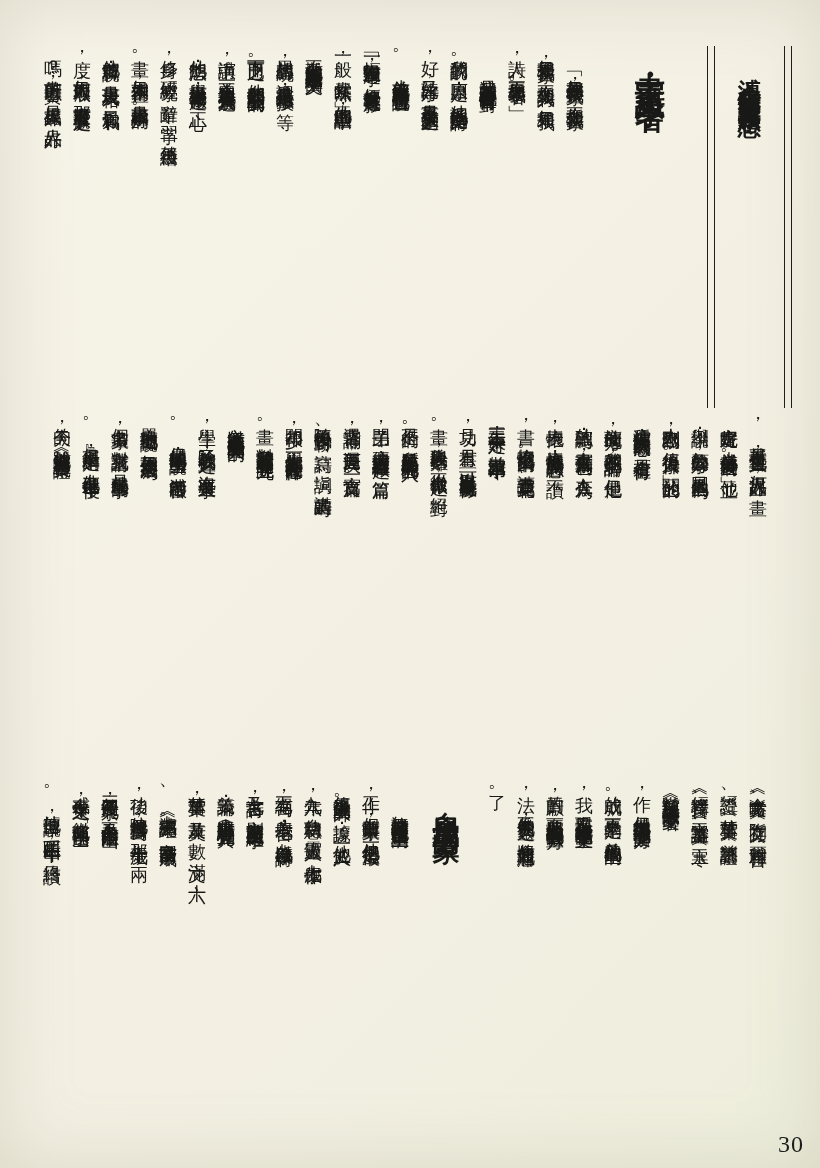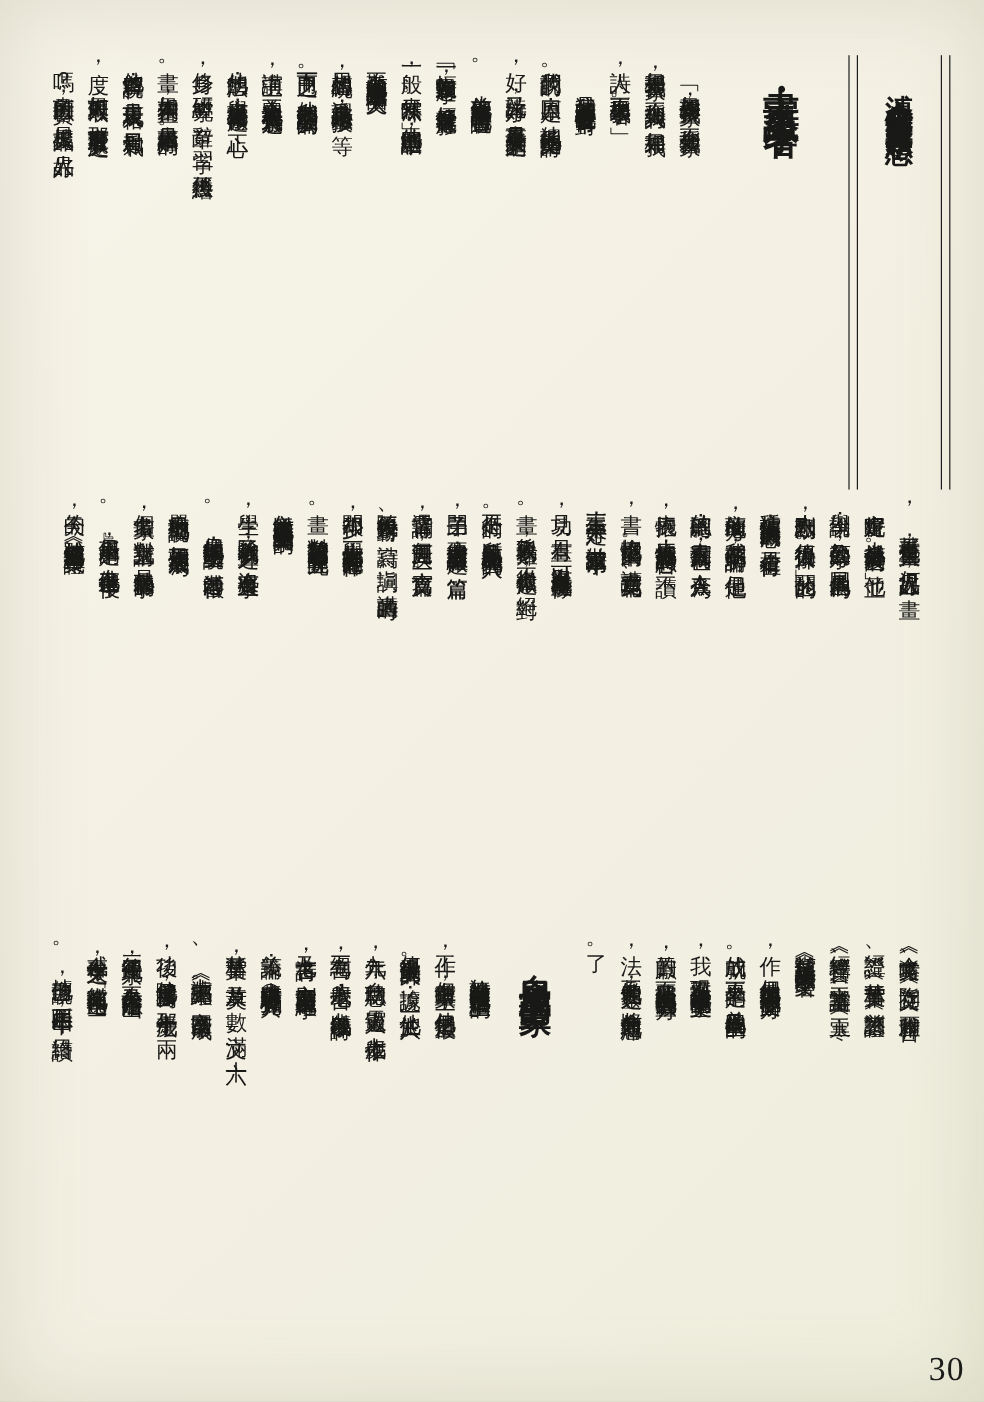--- a/index.html
+++ b/index.html
@@ -60,21 +60,21 @@
   .heading2{
     margin:8px 18px 0 14px;
     font-size:27px;
     font-weight:600;
     letter-spacing:4px;
     white-space:nowrap;
   }
   .page-num{
     position:absolute;
     right:16px;bottom:10px;
-    font-size:28px;
+    font-size:24px;
     letter-spacing:1px;
     color:#1b1b19;
   }
 </style>
 </head>
 <body>
 
 <div class="page">
 
   <div class="band band1">

